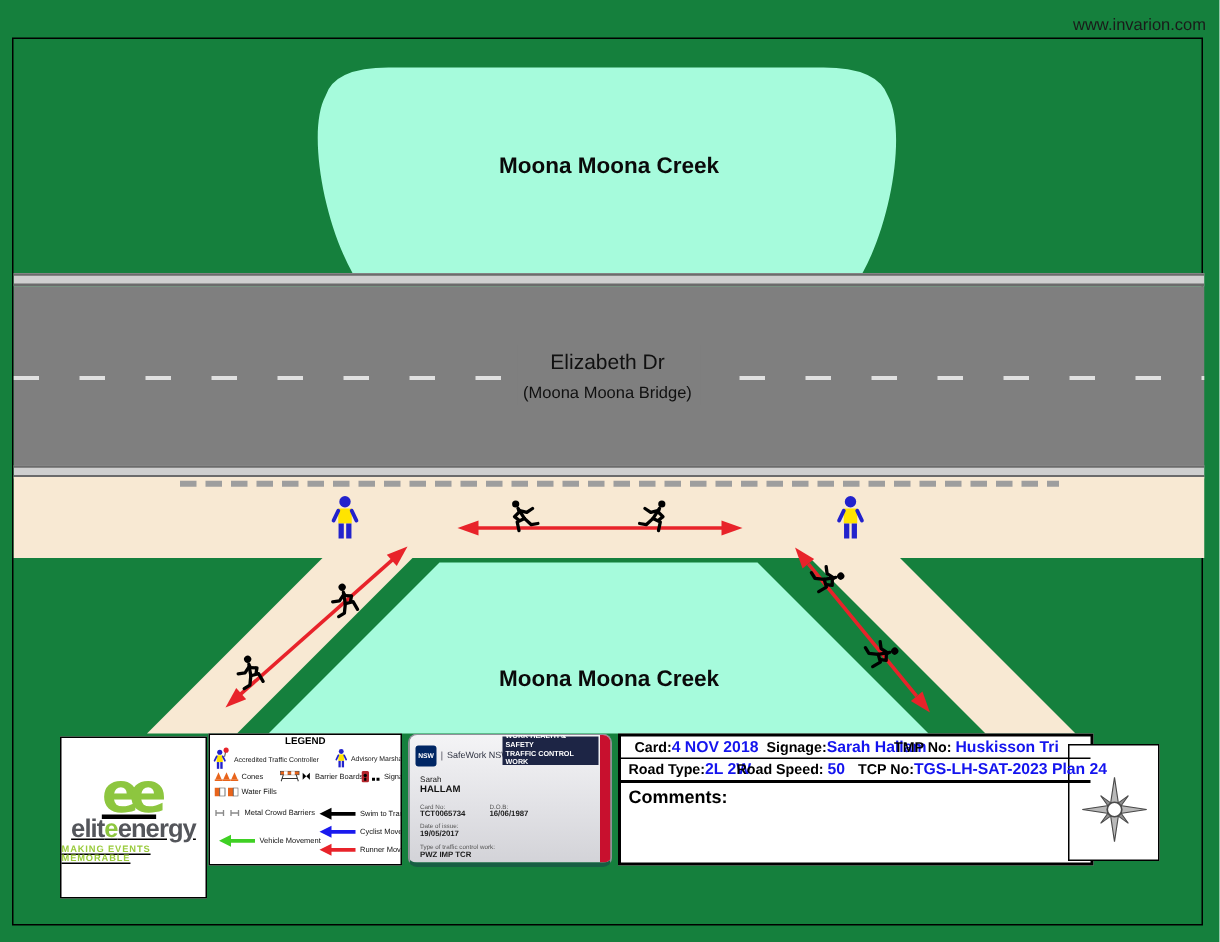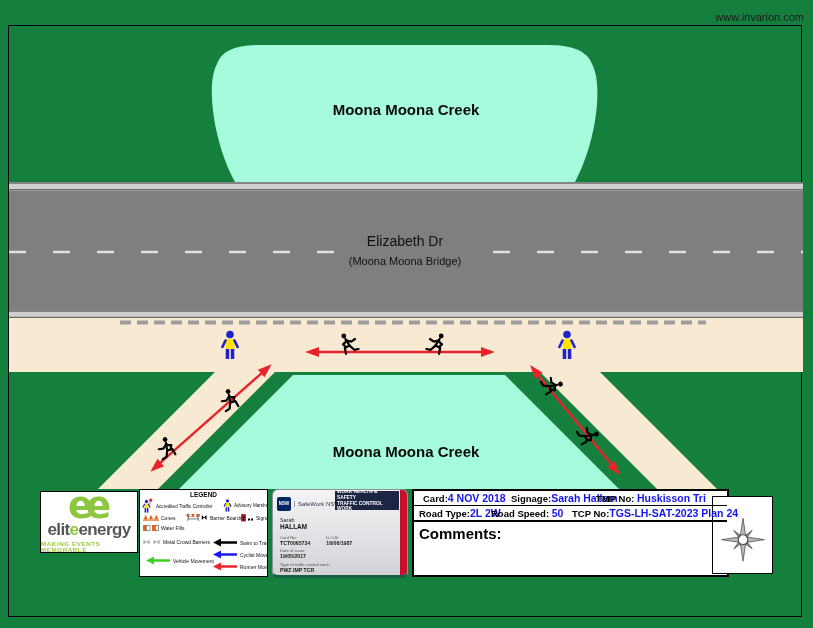--- a/index.html
+++ b/index.html
@@ -8,22 +8,22 @@
   .watermark{position:absolute;top:11px;right:9px;font-size:11px;color:#1a1a1a;}
   .frame{position:absolute;left:8px;top:25px;width:794px;height:592px;border:1.3px solid #000;box-sizing:border-box;}
   .diagram{position:absolute;left:9px;top:26px;}
   .svg-creek-label{font-weight:bold;font-size:15px;fill:#0a0a0a;}
   .svg-road-name{font-size:14px;fill:#101010;}
   .svg-road-sub{font-size:11px;fill:#101010;}
 
   .panel{position:absolute;background:#fff;border:1.6px solid #000;box-sizing:border-box;}
 
   
-  .logo-box{left:40px;top:491px;width:98px;height:62px;border-width:1.3px;display:flex;
-            flex-direction:column;align-items:center;justify-content:center;line-height:1;}
+  .logo-box{left:40px;top:491px;width:98px;height:108px;border-width:1.3px;display:flex;
+            flex-direction:column;align-items:center;justify-content:center;line-height:1;text-decoration:underline;}
   .logo-mark{font-family:"DejaVu Sans",sans-serif;font-size:37px;font-weight:bold;color:#8dc63f;
              letter-spacing:-7px;line-height:.8;margin-right:6px;}
   .logo-name{font-size:17px;font-weight:bold;color:#54565b;letter-spacing:-.6px;margin-top:1px;}
   .logo-name .mid{color:#8dc63f;}
   .logo-tag{font-size:6.2px;font-weight:bold;color:#9acb3c;letter-spacing:.6px;margin-top:3px;}
 
   
   .legend-box{left:139px;top:489px;width:129px;height:88px;font-size:5px;overflow:hidden;}
   .lg-title{position:absolute;top:1px;left:0;right:0;text-align:center;font-weight:bold;font-size:6.5px;}
   .lg-item{position:absolute;display:flex;align-items:center;gap:2px;white-space:nowrap;}
@@ -48,21 +48,21 @@
   .cb-label{font-size:4.2px;color:#555;margin-top:2px;}
   .cb-value{font-size:5.2px;font-weight:bold;color:#1b1b1b;}
   .cb-cols{display:flex;gap:16px;}
 
   
   .info-table{left:412px;top:489px;width:317px;height:88px;border-width:2px;}
   .it-row{position:relative;height:14px;border-bottom:1.2px solid #000;z-index:6;}
   .it-row.r2{border-bottom-width:2px;}
   .it-field{position:absolute;top:1px;white-space:nowrap;font-size:9.5px;font-weight:bold;color:#000;}
   .it-value{color:#1414ee;font-size:10.5px;font-weight:bold;}
-  .it-comments{padding:2px 0 0 5px;font-size:15px;line-height:1.3;}
+  .it-comments{padding:2px 0 0 5px;font-size:12px;line-height:1.3;}
   .it-comments .lbl{font-weight:bold;}
 
   
   .compass-box{left:712px;top:496px;width:61px;height:78px;border-width:1.2px;z-index:2;
                display:flex;align-items:center;justify-content:center;}
 </style>
 </head>
 <body>
 
 <div class="screen">

